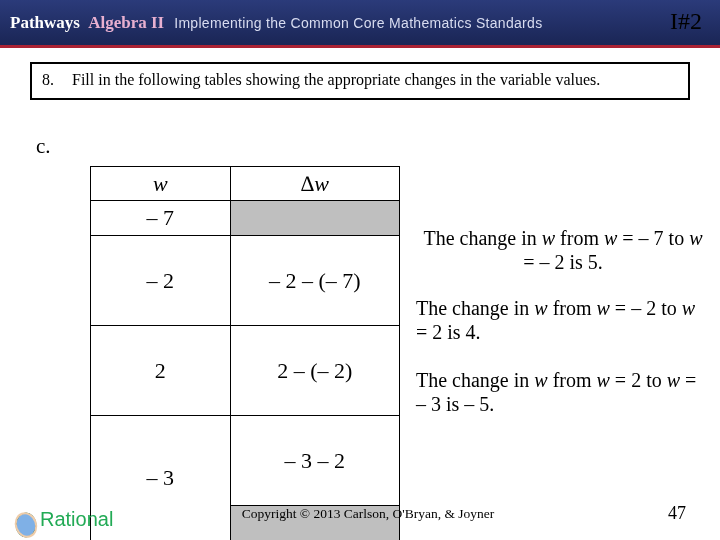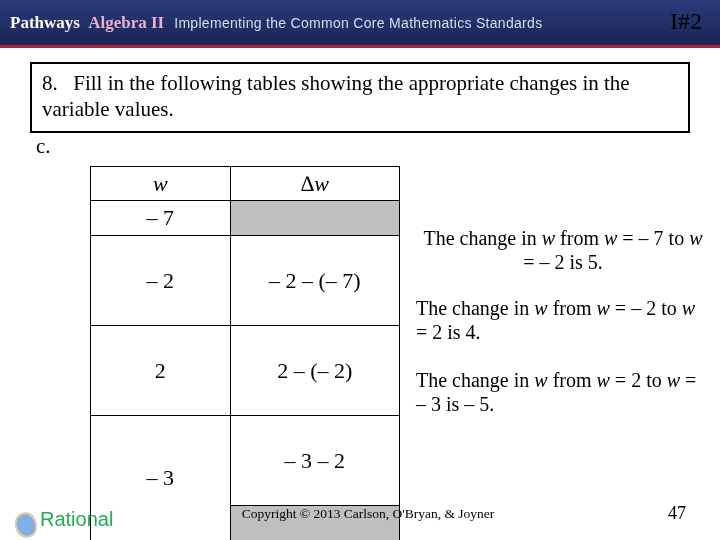--- a/index.html
+++ b/index.html
@@ -16,21 +16,21 @@
     border-bottom: 3px solid #a23;
   }
   .brand { font-family: Georgia, serif; font-weight: bold; font-size: 17px; }
   .brand .alg { color: #e8b0d0; margin-left: 4px; }
   .tagline { font-size: 14px; margin-left: 10px; color:#d8dcf0; font-family: Arial, sans-serif; letter-spacing:.3px;}
   .pageid { position: absolute; right: 18px; top: 8px; font-size: 24px; color:#000; z-index:5;}
   .question {
     margin: 14px 30px 8px 30px;
     border: 2px solid #000;
     padding: 6px 10px 8px 10px;
-    font-size: 21px; line-height: 1.25;
+    font-size: 16px; line-height: 1.25;
   }
   .qnum { display:inline-block; width: 26px; }
   .subc {
     position:absolute; left:36px; top:134px;
     font-size: 21px;
   }
   .table {
     position: absolute; left: 90px; top: 166px;
     width: 310px; border-collapse: collapse;
   }

